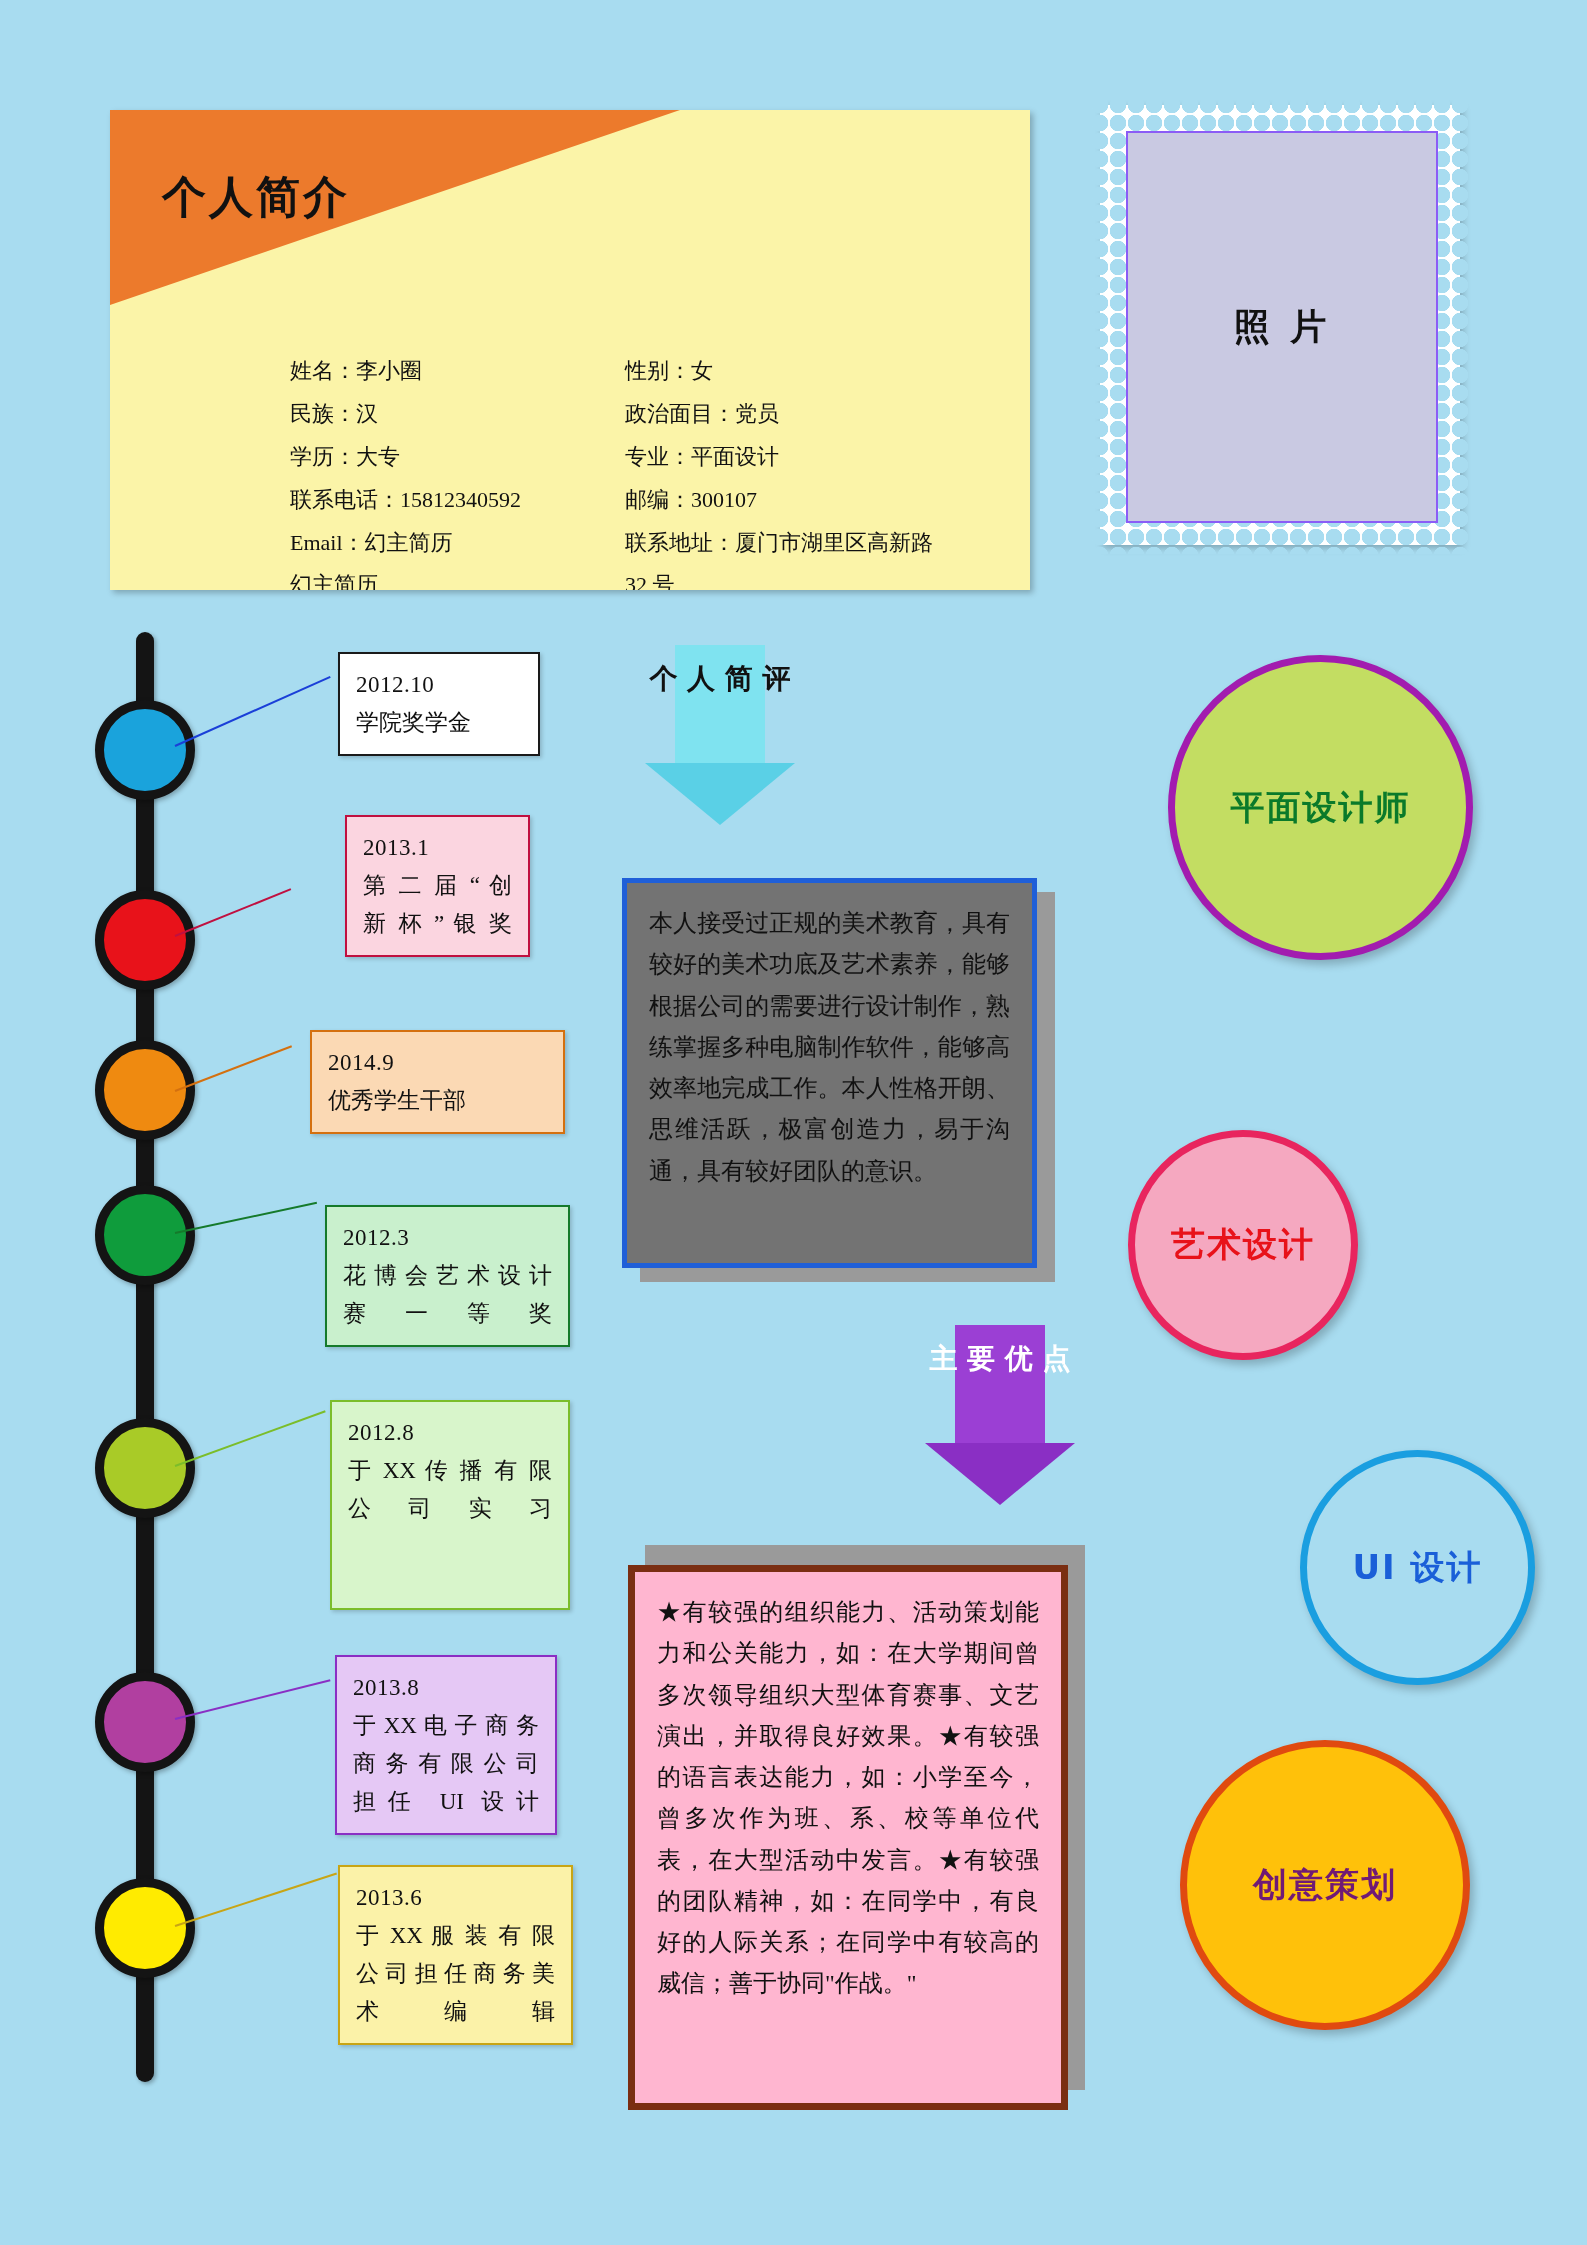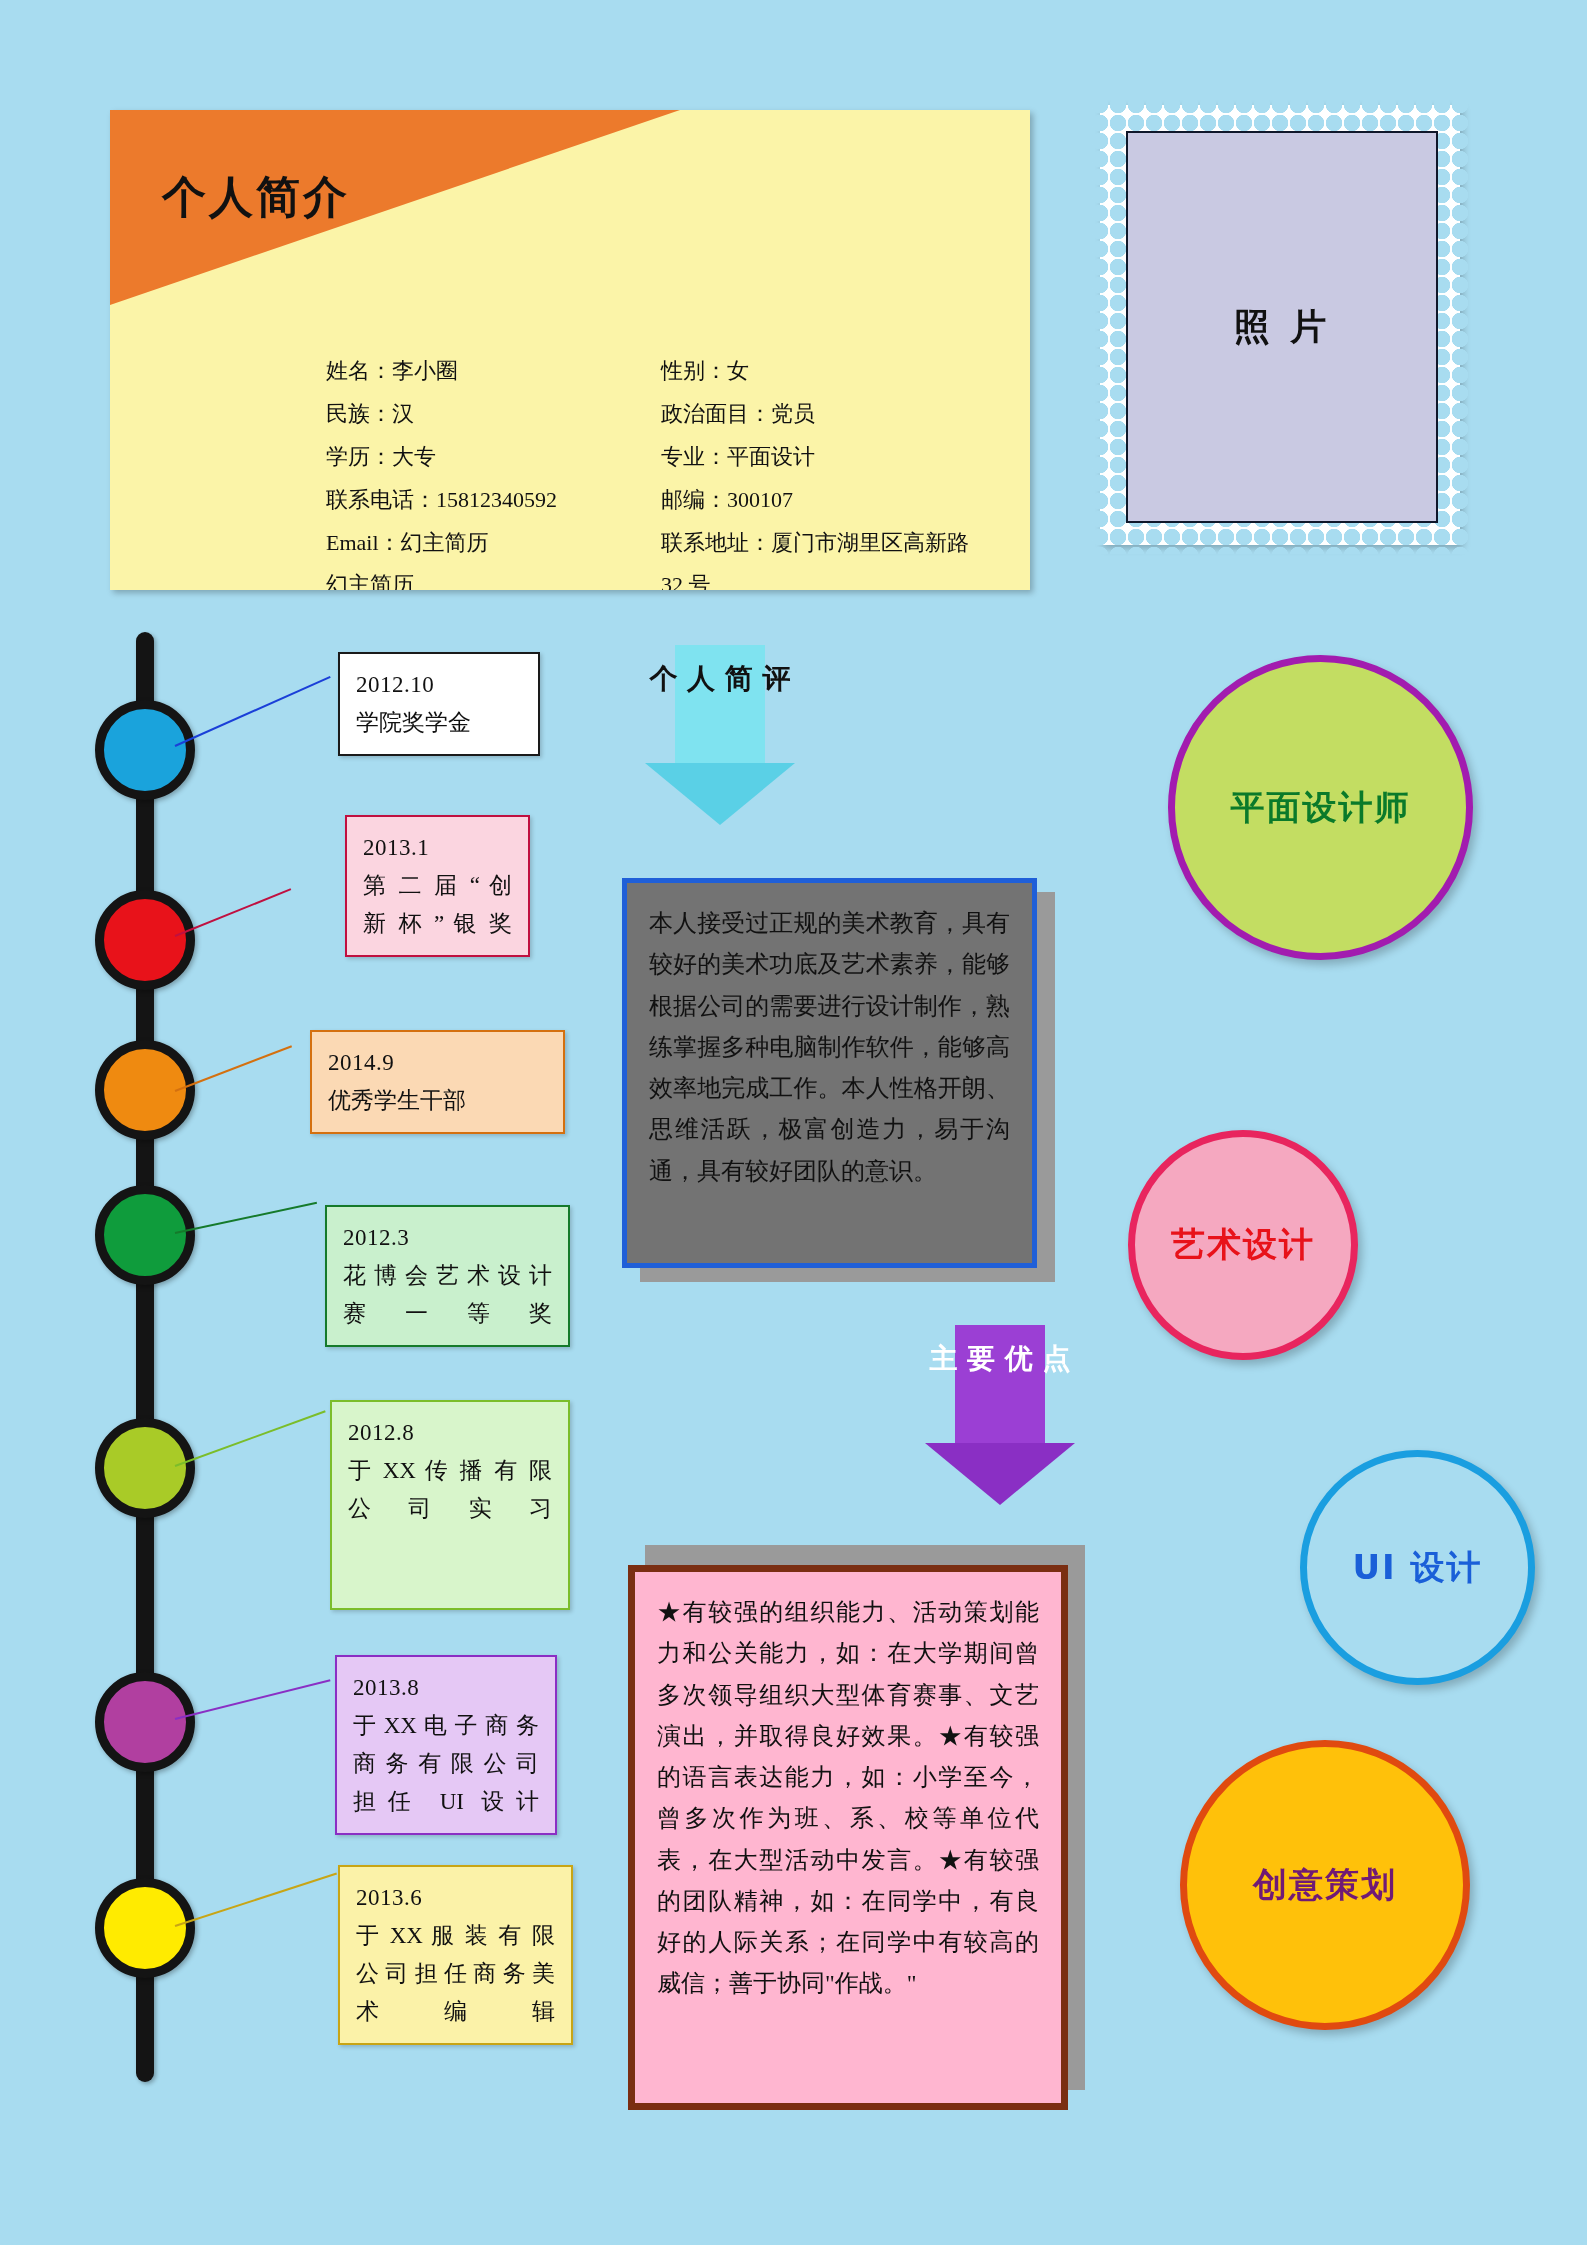--- a/index.html
+++ b/index.html
@@ -58,21 +58,21 @@
     font-size: 22px;
     color: #111;
     line-height: 1.95;
   }
   .info-col {
     position: absolute;
     top: 0;
   }
   .info-col.left { left: 120px; width: 330px; }
   .info-col.right { left: 455px; width: 400px; }
-  .info-line { white-space: nowrap; margin-left: 36px; }
+  .info-line { white-space: nowrap; }
   .info-line.wrap { white-space: normal; }
 
   
   .stamp {
     position: absolute;
     left: 1100px;
     top: 105px;
     width: 360px;
     height: 440px;
     background: #ffffff;
@@ -85,21 +85,21 @@
     left: -9px; top: -9px; right: -9px; bottom: -9px;
     background:
       radial-gradient(circle at 9px 9px, #a8dcf0 8px, transparent 8.5px) 0 0 / 18px 18px;
     pointer-events: none;
   }
   .stamp-inner {
     position: absolute;
     left: 26px; top: 26px;
     width: 308px; height: 388px;
     background: #c9c9e2;
-    border: 2px solid #0f172a;
+    border: 2px solid #8b5cf6;
     display: flex;
     align-items: center;
     justify-content: center;
   }
   .stamp-text {
     font-size: 36px;
     font-weight: bold;
     color: #111;
     text-align: center;
     line-height: 1.6;

